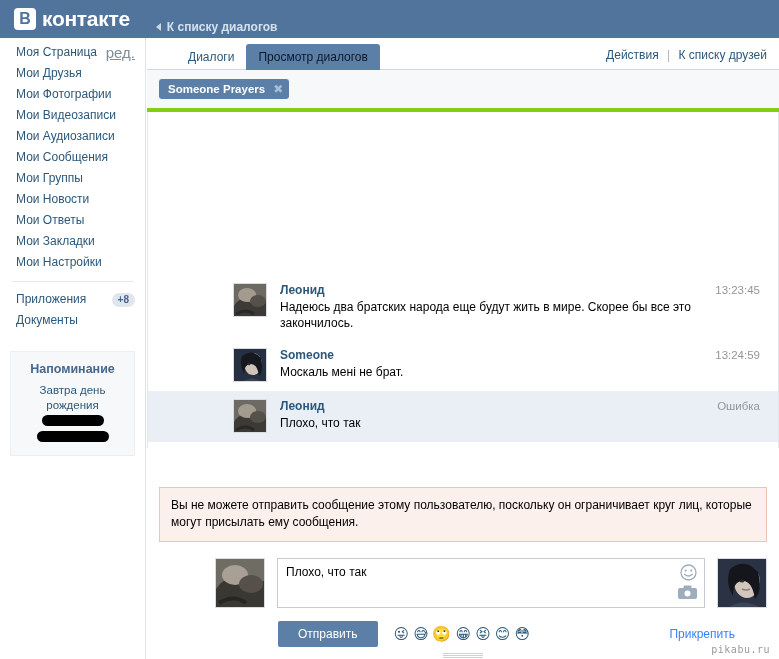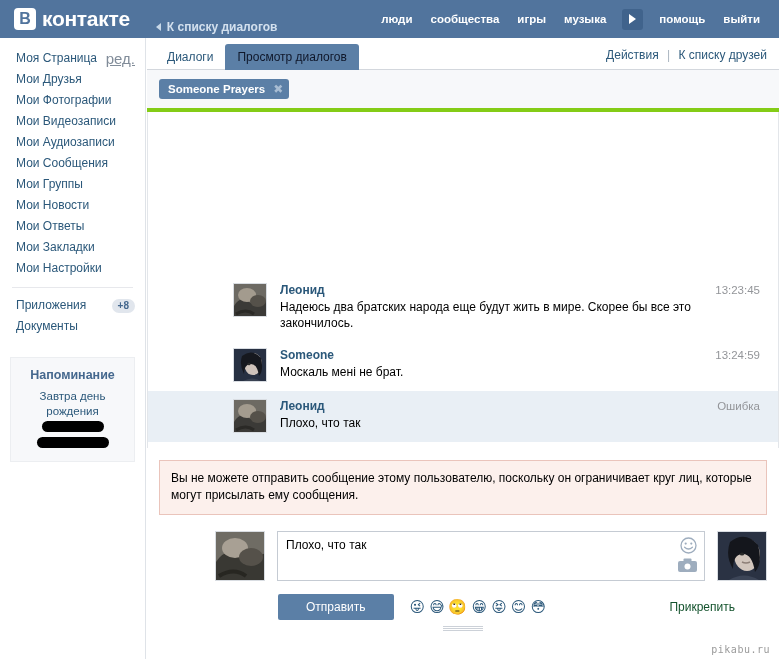--- a/index.html
+++ b/index.html
@@ -112,21 +112,21 @@
 
   
   .sidebar {
     position: absolute;
     top: 38px; left: 0;
     width: 146px;
     height: 621px;
     background: #ffffff;
     border-right: 1px solid #dfe3e8;
     box-sizing: border-box;
-    padding-top: 10px;
+    padding-top: 4px;
   }
   .side-item {
     height: 21px;
     line-height: 21px;
     padding-left: 16px;
     padding-right: 10px;
     font-size: 12px;
     color: #2b587a;
     cursor: pointer;
     display: flex;
@@ -190,21 +190,21 @@
   }
 
   
   .tabs-row {
     position: relative;
     height: 32px;
     border-bottom: 1px solid #d3d7dd;
     background: #ffffff;
     display: flex;
     align-items: flex-end;
-    padding-left: 8px;
+    padding-left: 29px;
     box-sizing: border-box;
   }
   .tab {
     font-size: 12px;
     padding: 6px 12px 6px 12px;
     color: #2b587a;
     cursor: pointer;
     line-height: 14px;
     border-radius: 3px 3px 0 0;
     position: relative;
@@ -326,20 +326,21 @@
     background: #ffffff;
   }
   .warn {
     border: 1px solid #eac4bb;
     background: #fcf0ec;
     color: #000000;
     font-size: 12px;
     line-height: 17px;
     padding: 9px 11px 10px 11px;
     box-sizing: border-box;
+    margin-top: 27px;
   }
 
   
   .compose {
     padding: 16px 12px 8px 12px;
     box-sizing: border-box;
     background: #ffffff;
   }
   .compose-row {
     display: flex;
@@ -391,40 +392,40 @@
     margin-top: 13px;
     padding-left: 119px;
     position: relative;
   }
   .btn-send {
     background: #5b7fa6;
     color: #ffffff;
     font-size: 12px;
     border: none;
     border-radius: 2px;
-    padding: 6px 28px;
+    padding: 6px 20px;
     cursor: pointer;
     font-family: "Liberation Sans", sans-serif;
     line-height: 14px;
   }
   .emoji-row {
     display: flex;
     align-items: center;
     margin-left: 14px;
   }
   .emo {
     font-size: 15px;
     margin: 0 2px;
     cursor: pointer;
     line-height: 16px;
   }
   .attach {
     position: absolute;
     right: 32px;
-    color: #14532d;
+    color: #3b82f6;
     font-size: 12px;
     cursor: pointer;
   }
   .grip {
     position: absolute;
     left: 50%;
     transform: translateX(-50%);
     bottom: -12px;
     width: 40px;
     height: 6px;
@@ -447,31 +448,20 @@
 <div id="page">
 
   <div class="topbar">
     <div class="logo">
       <div class="logo-badge">В</div>
       <div class="logo-text">контакте</div>
     </div>
     <div class="back-link">
       <span class="back-arrow"></span>
       <span>К списку диалогов</span>
-    </div>
-    <div class="topnav">
-      <div class="topnav-item">люди</div>
-      <div class="topnav-item">сообщества</div>
-      <div class="topnav-item">игры</div>
-      <div class="topnav-item">музыка</div>
-      <div class="topnav-more">
-          <i></i>
-        </div>
-      <div class="topnav-item">помощь</div>
-      <div class="topnav-item">выйти</div>
     </div>
   </div>
 
   <div class="sidebar">
     <div class="side-item">
       <span>Моя Страница</span>
       <span class="side-aux">ред.</span>
     </div>
     <div class="side-item">
       <span>Мои Друзья</span>

